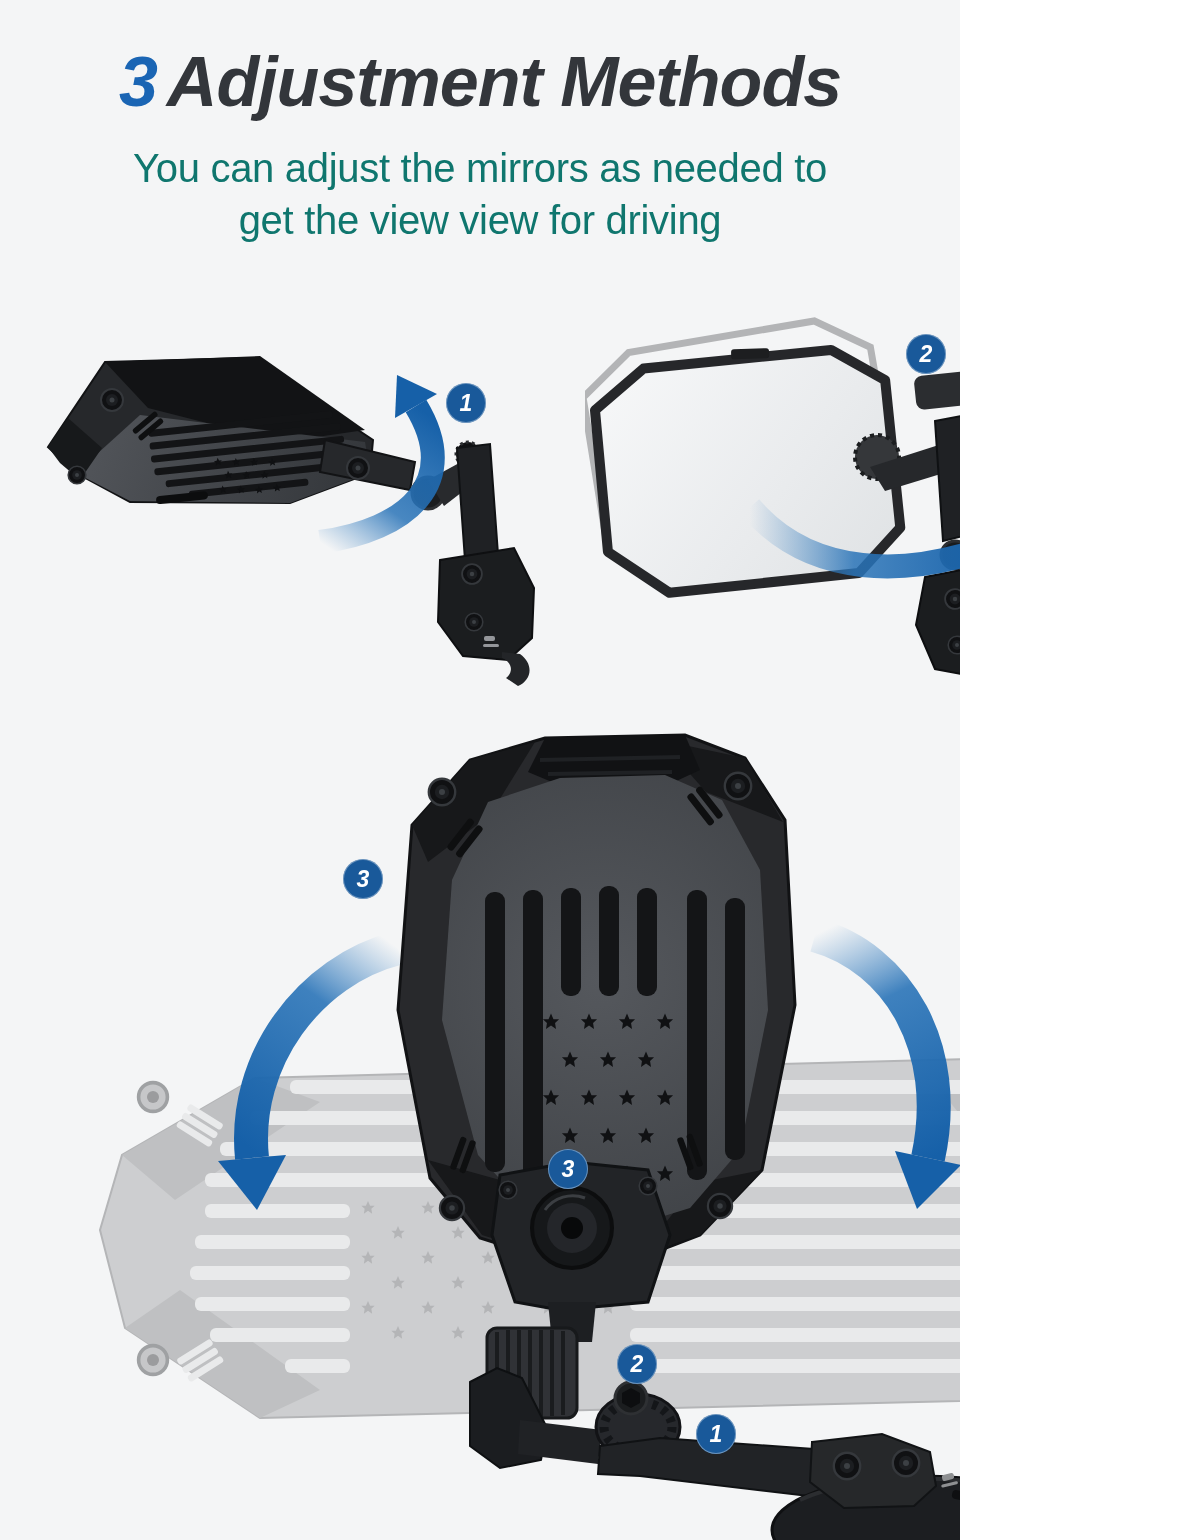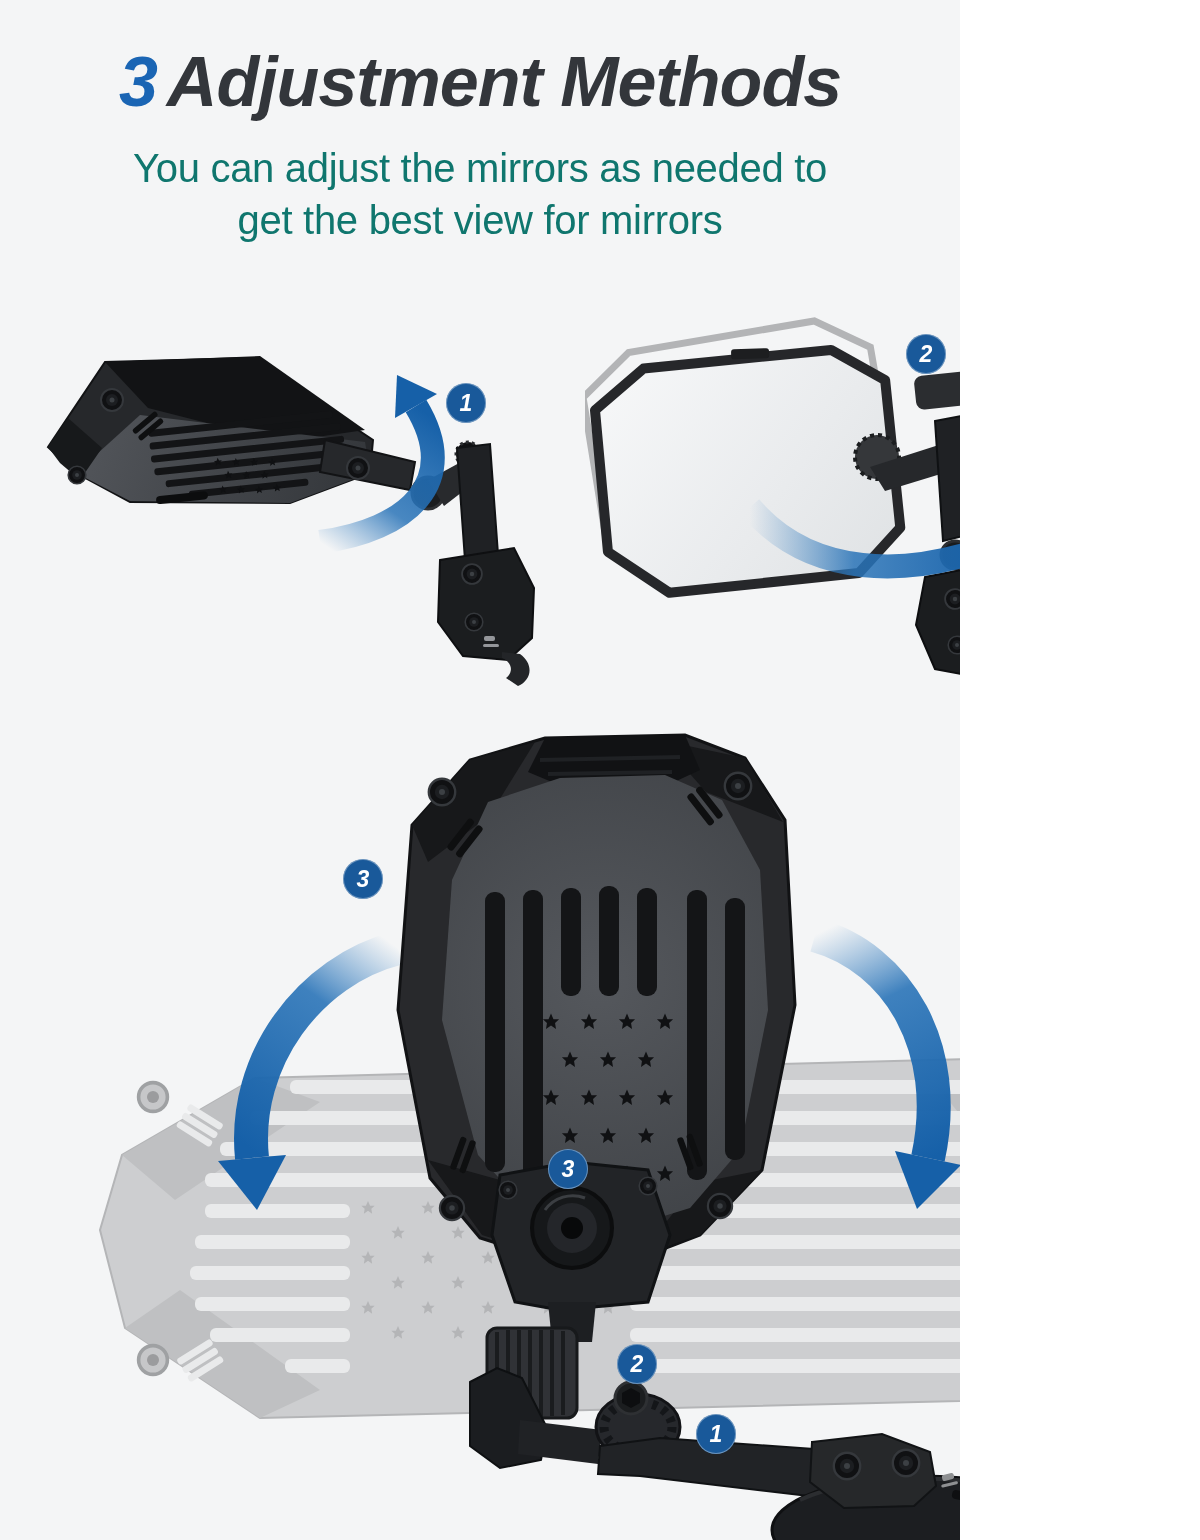--- a/index.html
+++ b/index.html
@@ -72,21 +72,21 @@
       </linearGradient>
       <radialGradient id="m3face" gradientUnits="userSpaceOnUse" cx="600" cy="250" r="330">
         <stop offset="0" stop-color="#55585d"></stop>
         <stop offset="1" stop-color="#3b3e42"></stop>
       </radialGradient>
     </defs>
   </svg>
 
   <header class="hdr">
     <h1 class="title"><span class="t-num">3</span><span>Adjustment Methods</span></h1>
-    <p class="subtitle"><span>You can adjust the mirrors as needed to</span><br><span>get the best view for mirrors</span></p>
+    <p class="subtitle"><span>You can adjust the mirrors as needed to</span><br><span>get the view view for driving</span></p>
   </header>
 
   <figure class="fig" style="left:20px;top:330px;width:560px;height:380px;margin:0">
     <svg viewBox="0 0 560 380">
 
       <g>
         <path d="M28 117 L85 32 L230 28 L353 110 L350 143 L270 173 L110 172 L56 143 Z" fill="#26282b" stroke="#121315" stroke-width="2"></path>
         <path d="M85 32 L240 26 L345 100 L262 112 L128 78 Z" fill="#121315"></path>
         <path d="M56 143 L120 85 L345 112 L350 143 L270 173 L110 171 Z" fill="url(#m1face)"></path>
         <path d="M28 117 L48 88 L82 118 L60 150 L40 133 Z" fill="#17191b"></path>

